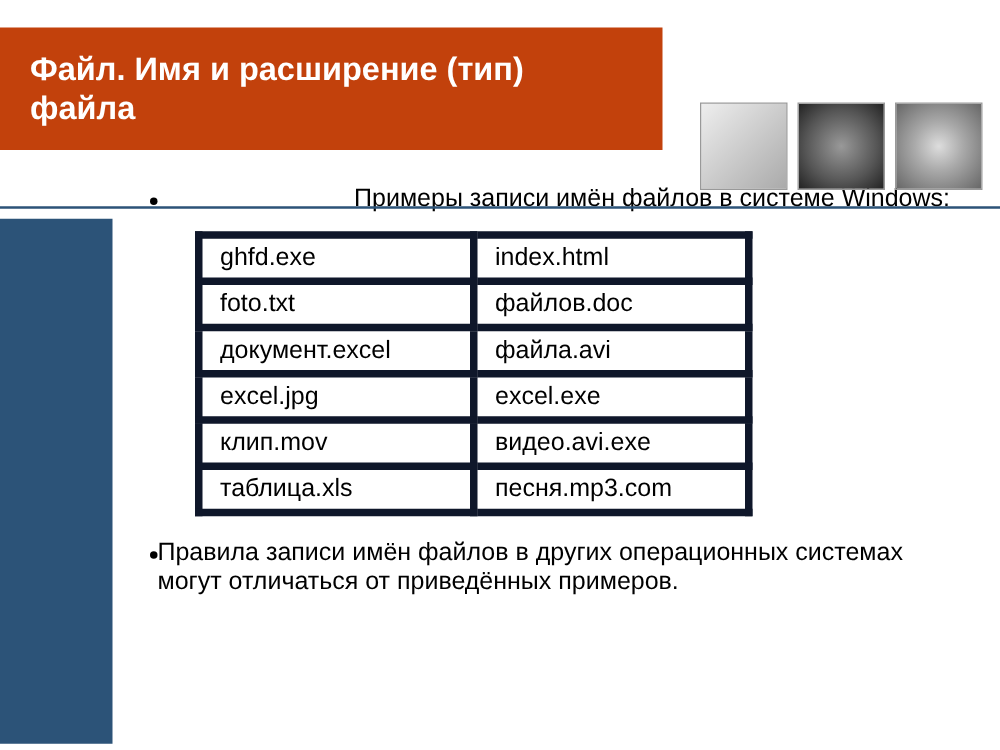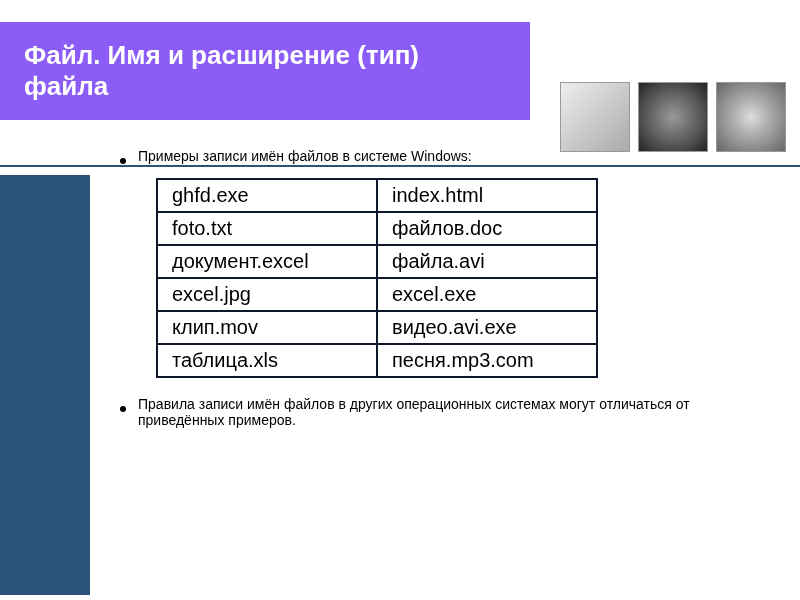--- a/index.html
+++ b/index.html
@@ -5,21 +5,21 @@
   * { margin: 0; padding: 0; box-sizing: border-box; }
   body {
     width: 800px;
     height: 600px;
     font-family: Arial, sans-serif;
     background: #fff;
     overflow: hidden;
     position: relative;
   }
   .header-bar {
-    background: #8b5cf6;
+    background: #c2410c;
     color: #fff;
     padding: 18px 24px;
     width: 530px;
     margin-top: 22px;
   }
   .header-bar h1 {
     font-size: 26px;
     font-weight: bold;
   }
   .decor-row {
@@ -63,41 +63,41 @@
     background: #2c5378;
   }
   .content {
     margin-left: 120px;
     margin-top: 28px;
     width: 640px;
   }
   .bullet-line {
     display: flex;
     align-items: flex-start;
-    gap: 12px;
-    font-size: 14px;
+    font-size: 20px;
     color: #000;
     margin-bottom: 14px;
+    justify-content: space-between;
   }
   .bullet-line .dot {
     width: 6px;
     height: 6px;
     background: #000;
     border-radius: 50%;
     margin-top: 10px;
     flex-shrink: 0;
   }
   table.examples {
     border-collapse: collapse;
     margin: 0 0 18px 36px;
     font-size: 20px;
     color: #000;
   }
   table.examples td {
-    border: 2px solid #0f172a;
+    border: 6px solid #0f172a;
     padding: 4px 14px;
     min-width: 220px;
   }
 </style>
 </head>
 <body>
 
 <div class="header-bar">
   <h1>Файл. Имя и расширение (тип) файла</h1>
 </div>

